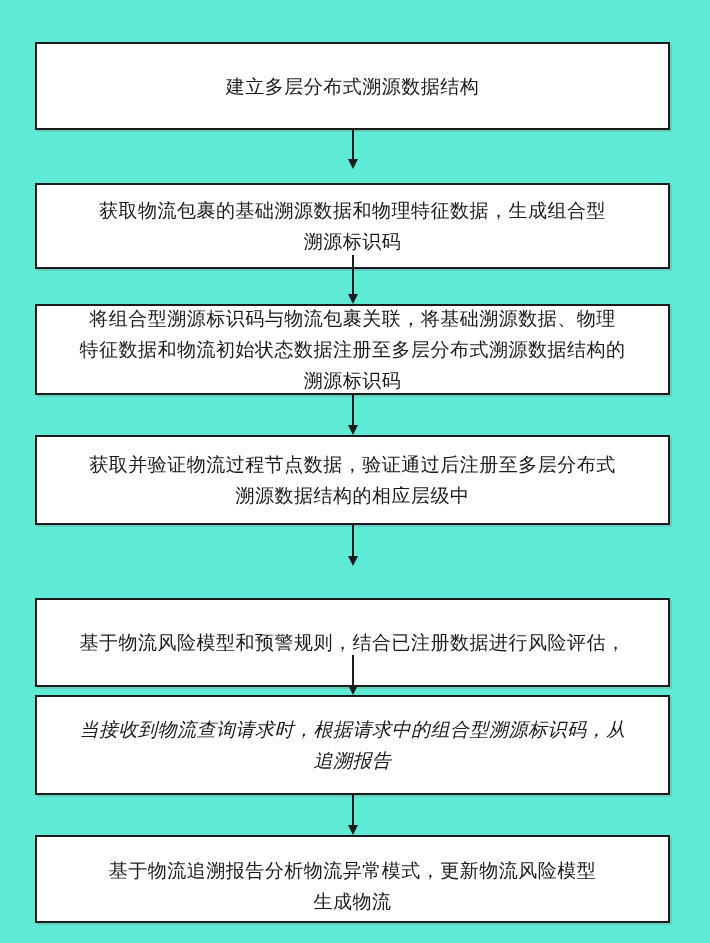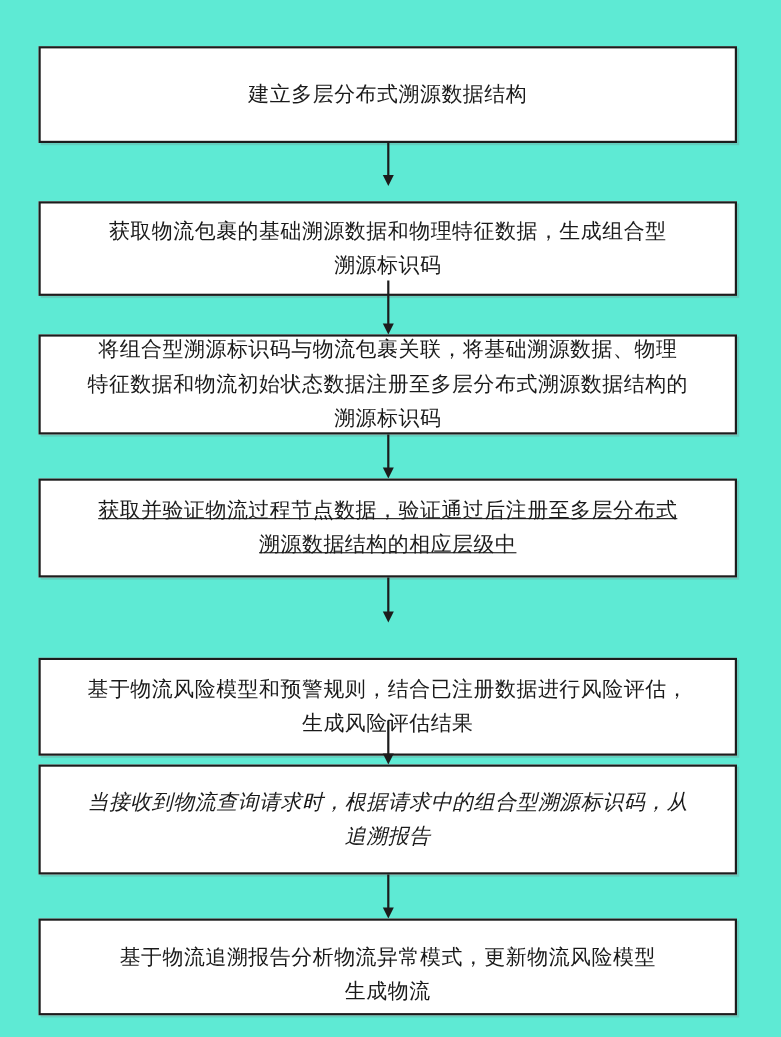--- a/index.html
+++ b/index.html
@@ -57,21 +57,21 @@
     width: 0;
     height: 0;
     border-left: 5px solid transparent;
     border-right: 5px solid transparent;
     border-top: 10px solid #1c1c1c;
   }
   
   #box-1 { top: 42px;  height: 88px;  }
   #box-2 { top: 183px; height: 86px;  }
   #box-3 { top: 304px; height: 91px;  }
-  #box-4 { top: 435px; height: 90px; text-decoration: underline;  }
+  #box-4 { top: 435px; height: 90px;  }
   #box-5 { top: 598px; height: 89px;  }
   #box-6 { top: 695px; height: 100px; font-style: italic; }
   #box-7 { top: 835px; height: 88px; justify-content: flex-end;  }
   #arrow-1 { top: 130px; height: 39px; }
   #arrow-2 { top: 255px; height: 49px; }
   #arrow-3 { top: 395px; height: 40px; }
   #arrow-4 { top: 525px; height: 41px; }
   #arrow-5 { top: 655px; height: 40px; }
   #arrow-6 { top: 795px; height: 40px; }
   #arrow-1 .shaft { height: 31px; }
@@ -121,21 +121,20 @@
     <div class="step-line">溯源数据结构的相应层级中</div>
   </div>
 
   <div class="arrow" id="arrow-4">
     <div class="shaft"></div>
     <div class="head"></div>
   </div>
 
   <div class="step-box" id="box-5">
     <div class="step-line">基于物流风险模型和预警规则，结合已注册数据进行风险评估，</div>
-    <div class="step-line">生成风险评估结果</div>
   </div>
 
   <div class="arrow" id="arrow-5">
     <div class="shaft"></div>
     <div class="head"></div>
   </div>
 
   <div class="step-box" id="box-6">
     <div class="step-line">当接收到物流查询请求时，根据请求中的组合型溯源标识码，从</div>
     <div class="step-line">追溯报告</div>

